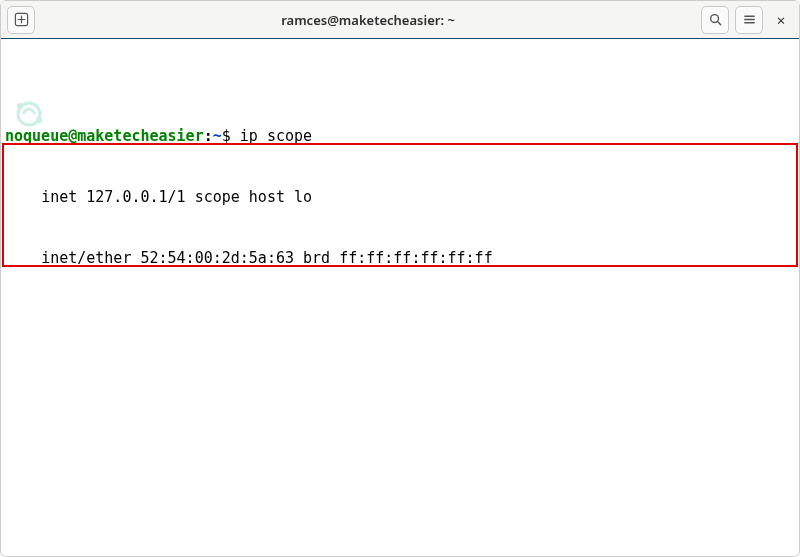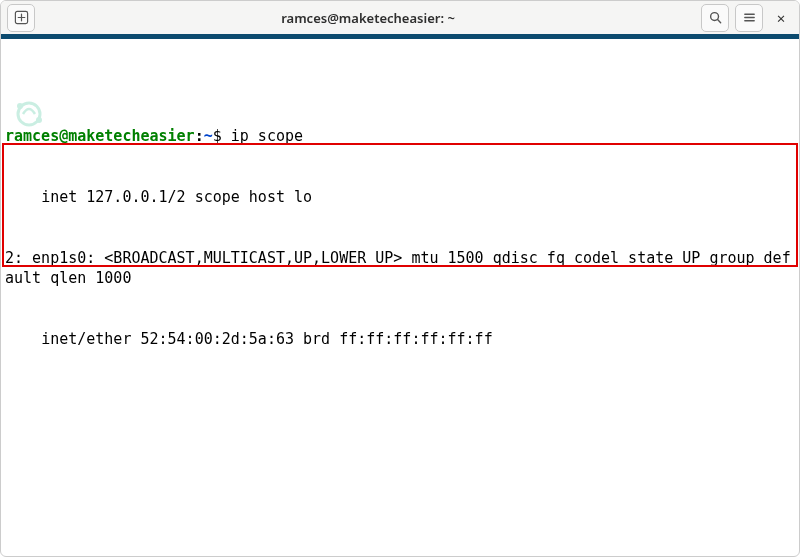--- a/index.html
+++ b/index.html
@@ -13,21 +13,21 @@
       background: #ffffff;
       width: 800px;
       height: 557px;
       overflow: hidden;
       border: 1px solid #ccc;
       border-radius: 6px;
     }
     .titlebar {
       height: 38px;
       background: #f5f5f4;
-      border-bottom: 5px solid #0c4a6e;
+      border-bottom: 1px solid #0c4a6e;
       display: flex;
       align-items: center;
       padding: 0 6px;
       gap: 6px;
     }
     .titlebar-btn {
       width: 28px;
       height: 28px;
       border: 1px solid #c8c8c8;
       border-radius: 5px;
@@ -147,22 +147,21 @@
 <div class="terminal">
   <div class="watermark">
     <svg viewBox="0 0 36 36">
       <circle cx="18" cy="18" r="11" fill="none" stroke="#2fbf8f" stroke-width="3"></circle>
       <circle cx="9" cy="10" r="3" fill="#2fbf8f"></circle>
       <circle cx="28" cy="24" r="3" fill="#2fbf8f"></circle>
       <path d="M12 18 q6 -10 12 0" fill="none" stroke="#2fbf8f" stroke-width="2.5"></path>
     </svg>
   </div>
 
-  <span class="line"><span class="prompt-user">ramces@maketecheasier</span><span class="prompt-sep">:</span><span class="prompt-path">~</span><span class="prompt-dollar">$</span><span> ip scope</span></span>
-  <span class="line">    inet 127.0.0.1/2 scope host lo</span>
-  <span class="line">2: enp1s0: &lt;BROADCAST,MULTICAST,UP,LOWER_UP&gt; mtu 1500 qdisc fq_codel state UP group default qlen 1000</span>
+  <span class="line"><span class="prompt-user">noqueue@maketecheasier</span><span class="prompt-sep">:</span><span class="prompt-path">~</span><span class="prompt-dollar">$</span><span> ip scope</span></span>
+  <span class="line">    inet 127.0.0.1/1 scope host lo</span>
   <span class="line">    inet/ether 52:54:00:2d:5a:63 brd ff:ff:ff:ff:ff:ff</span>
   
   
   
 
   <div class="highlight-box"></div>
 </div>
 
 </body></html>

